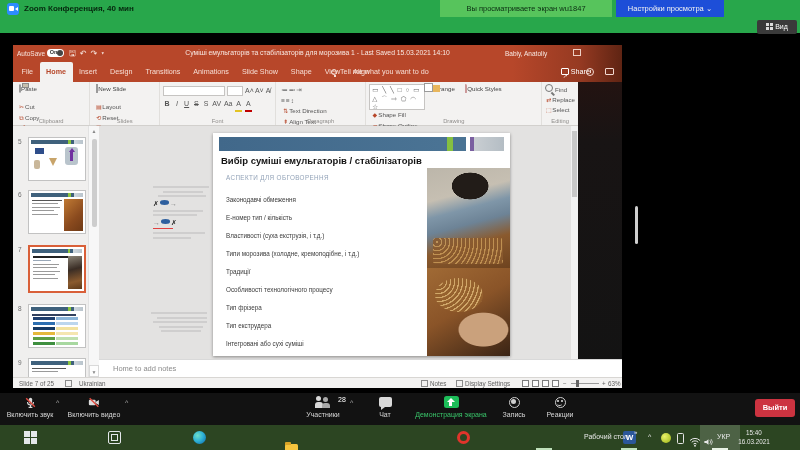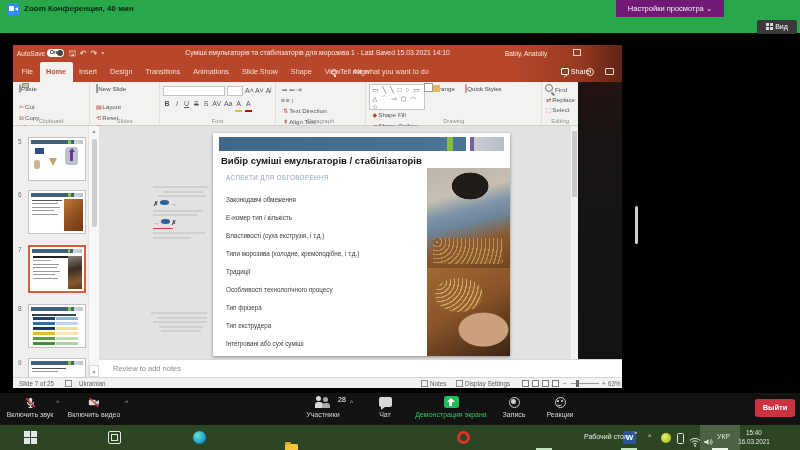--- a/index.html
+++ b/index.html
@@ -9,21 +9,21 @@
   .abs{position:absolute;}
   .nw{white-space:nowrap;}
 
   
   .topbar{left:0;top:0;width:800px;height:33px;background:#28a74b;}
   .zoomic{left:7px;top:2.5px;width:12px;height:12px;background:#2d8cff;border-radius:3px;}
   .zoomic:after{content:"";position:absolute;left:2px;top:3.5px;width:5px;height:5px;background:#fff;border-radius:1px;}
   .zoomic:before{content:"";position:absolute;right:1.5px;top:4px;border-left:3.5px solid #fff;border-top:2px solid transparent;border-bottom:2px solid transparent;transform:scaleX(-1);}
   .tb-text{left:24px;top:3.5px;font-size:8px;color:#06270e;font-weight:bold;}
   .viewing-box{left:440px;top:0;width:172px;height:17px;background:#57c45c;color:#0b2d12;font-size:7.5px;text-align:center;line-height:17px;}
-  .viewopt-box{left:616px;top:0;width:108px;height:17px;background:#701a75;color:#f2f2f2;font-size:7.5px;text-align:center;line-height:17px;}
+  .viewopt-box{left:616px;top:0;width:108px;height:17px;background:#1d4ed8;color:#f2f2f2;font-size:7.5px;text-align:center;line-height:17px;}
   .vid-btn{left:757px;top:20px;width:40px;height:14px;background:#3a3a3a;border-radius:2px;color:#fff;font-size:7px;line-height:14px;text-align:center;}
   .grid-ic{display:inline-block;width:7px;height:7px;margin-right:2px;vertical-align:-1px;
      background:linear-gradient(#dcdcdc,#dcdcdc),linear-gradient(#dcdcdc,#dcdcdc),linear-gradient(#dcdcdc,#dcdcdc),linear-gradient(#dcdcdc,#dcdcdc);
      background-size:3px 3px;background-position:0 0,4px 0,0 4px,4px 4px;background-repeat:no-repeat;}
 
   
   .ppt{left:13px;top:45px;width:609px;height:343px;background:#f3f2f1;}
   .ppt-red{background:linear-gradient(90deg,#b7472a 0%,#b7472a 82%,#963a22 93%,#5f2413 100%);}
   .ppt-title{left:0;top:0;width:609px;height:17px;color:#fff;}
   .autosave{left:4px;top:3.5px;font-size:6.5px;color:#f6e3dc;}
@@ -186,20 +186,21 @@
   .clock{right:24px;top:4px;width:44px;text-align:center;font-size:6.3px;color:#e8e8e8;line-height:8.5px;}
 </style>
 </head>
 <body>
 
 <div class="screen">
 
   <div class="topbar abs">
     <div class="zoomic abs"></div>
     <span class="tb-text abs nw">Zoom Конференция, 40 мин</span>
+    <div class="viewing-box abs nw"><span>Вы просматриваете экран wu1847</span></div>
     <div class="viewopt-box abs nw"><span>Настройки просмотра</span> <span>⌄</span></div>
   </div>
 
   <div class="vid-btn abs nw"><span class="grid-ic"></span><span>Вид</span></div>
 
   <div class="ppt abs">
 
     <div class="ppt-title ppt-red abs">
       <span class="autosave abs nw">
         <span>AutoSave</span><span class="as-pill"><b>On</b><i></i></span>
@@ -409,21 +410,21 @@
       </div>
 
       <div class="canv-scroll abs">
           <i></i>
         </div>
     </div>
 
     <div class="right-dark abs"></div>
 
     <div class="notesbar abs">
-      <span class="notes-ph abs nw">Review to add notes</span>
+      <span class="notes-ph abs nw">Home to add notes</span>
     </div>
 
     <div class="statusbar abs">
       <span class="sb-item nw" style="left:6px;">Slide 7 of 25</span>
       <span class="sb-item" style="left:52px;"><span class="sb-ic"></span></span>
       <span class="sb-item nw" style="left:66px;">Ukrainian</span>
       <span class="sb-item nw" style="left:408px;"><span class="sb-ic"></span><span>Notes</span></span>
       <span class="sb-item nw" style="left:443px;"><span class="sb-ic"></span><span>Display Settings</span></span>
       <span class="sb-item viewics" style="left:506px;"><span></span><span></span><span></span><span></span></span>
       <span class="sb-item" style="left:550px;">−</span>

